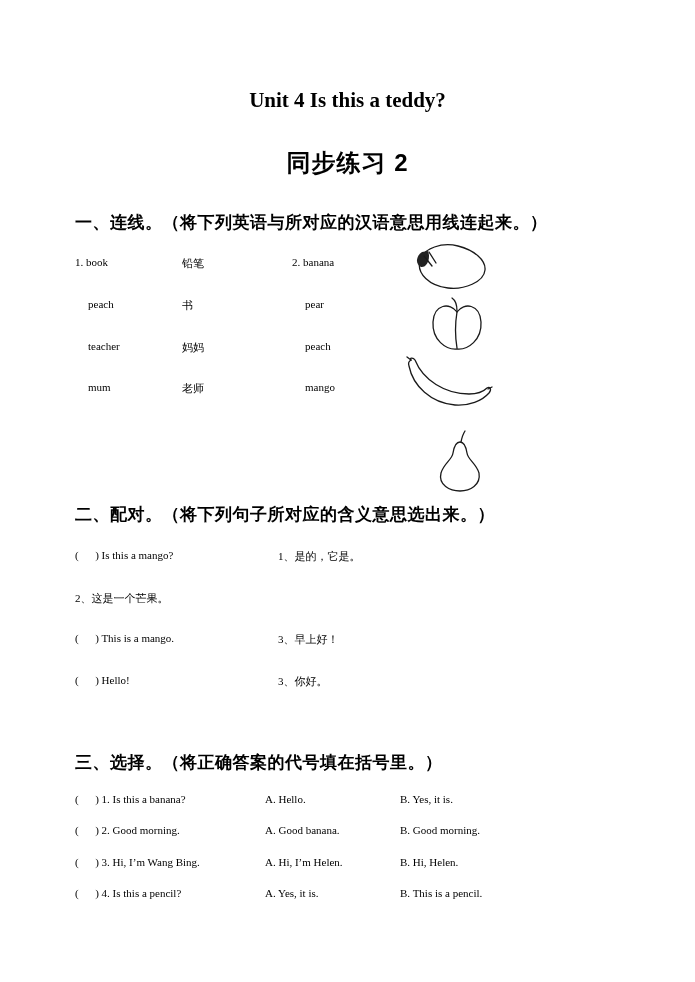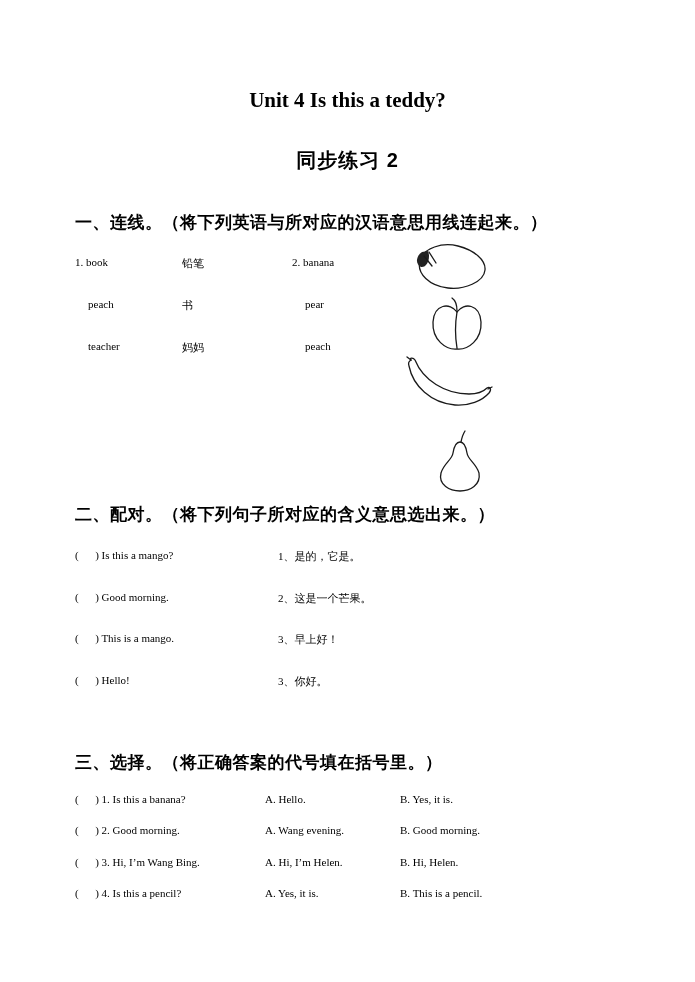--- a/index.html
+++ b/index.html
@@ -22,21 +22,21 @@
     font-weight: bold;
     font-size: 21px;
   }
   .subtitle {
     position: absolute;
     top: 143px; left: 0; width: 100%;
     margin: 0;
     text-align: center;
     font-family: "Liberation Sans", sans-serif;
     font-weight: bold;
-    font-size: 20px;
+    font-size: 24px;
     letter-spacing: 1px;
   }
   .heading {
     position: absolute;
     left: 75px;
     font-family: "Liberation Sans", sans-serif;
     font-weight: bold;
     font-size: 17px;
     letter-spacing: 0.5px;
     white-space: nowrap;
@@ -87,20 +87,25 @@
     <div class="s1-row">
       <span class="s1-en indent">peach</span>
       <span class="s1-cn">书</span>
       <span class="s1-en2 indent">pear</span>
     </div>
     <div class="s1-row">
       <span class="s1-en indent">teacher</span>
       <span class="s1-cn">妈妈</span>
       <span class="s1-en2 indent">peach</span>
     </div>
+    <div class="s1-row">
+      <span class="s1-en indent">mum</span>
+      <span class="s1-cn">老师</span>
+      <span class="s1-en2 indent">mango</span>
+    </div>
   </div>
 
   <div id="fruit-mango" class="fruit">
     <svg width="78" height="54" viewBox="0 0 78 54">
       <path d="M8 20 C 12 8, 30 2, 46 6 C 62 10, 74 20, 73 30 C 72 42, 52 50, 36 48 C 18 46, 4 34, 8 20 Z"></path>
       <path class="shade" d="M10 12 C 4 16, 3 24, 9 27 C 15 28, 19 18, 16 11 Z"></path>
       <line x1="12" y1="16" x2="20" y2="26"></line>
       <line x1="17" y1="12" x2="24" y2="23"></line>
     </svg>
   </div>
@@ -126,21 +131,20 @@
   </div>
 
   <div id="s2-heading" class="heading">二、配对。（将下列句子所对应的含义意思选出来。）</div>
 
   <div class="s2-grid">
     <div class="s2-row">
       <span class="s2-left">(      ) Is this a mango?</span>
       <span class="s2-right">1、是的，它是。</span>
     </div>
     <div class="s2-row">
-      <span class="s2-left">(      ) Good morning.</span>
       <span class="s2-right">2、这是一个芒果。</span>
     </div>
     <div class="s2-row">
       <span class="s2-left">(      ) This is a mango.</span>
       <span class="s2-right">3、早上好！</span>
     </div>
     <div class="s2-row">
       <span class="s2-left">(      ) Hello!</span>
       <span class="s2-right">3、你好。</span>
     </div>
@@ -149,21 +153,21 @@
   <div id="s3-heading" class="heading">三、选择。（将正确答案的代号填在括号里。）</div>
 
   <div class="s3-grid">
     <div class="s3-row">
       <span class="s3-q">(      ) 1. Is this a banana?</span>
       <span class="s3-a">A. Hello.</span>
       <span class="s3-b">B. Yes, it is.</span>
     </div>
     <div class="s3-row">
       <span class="s3-q">(      ) 2. Good morning.</span>
-      <span class="s3-a">A. Wang evening.</span>
+      <span class="s3-a">A. Good banana.</span>
       <span class="s3-b">B. Good morning.</span>
     </div>
     <div class="s3-row">
       <span class="s3-q">(      ) 3. Hi, I’m Wang Bing.</span>
       <span class="s3-a">A. Hi, I’m Helen.</span>
       <span class="s3-b">B. Hi, Helen.</span>
     </div>
     <div class="s3-row">
       <span class="s3-q">(      ) 4. Is this a pencil?</span>
       <span class="s3-a">A. Yes, it is.</span>

